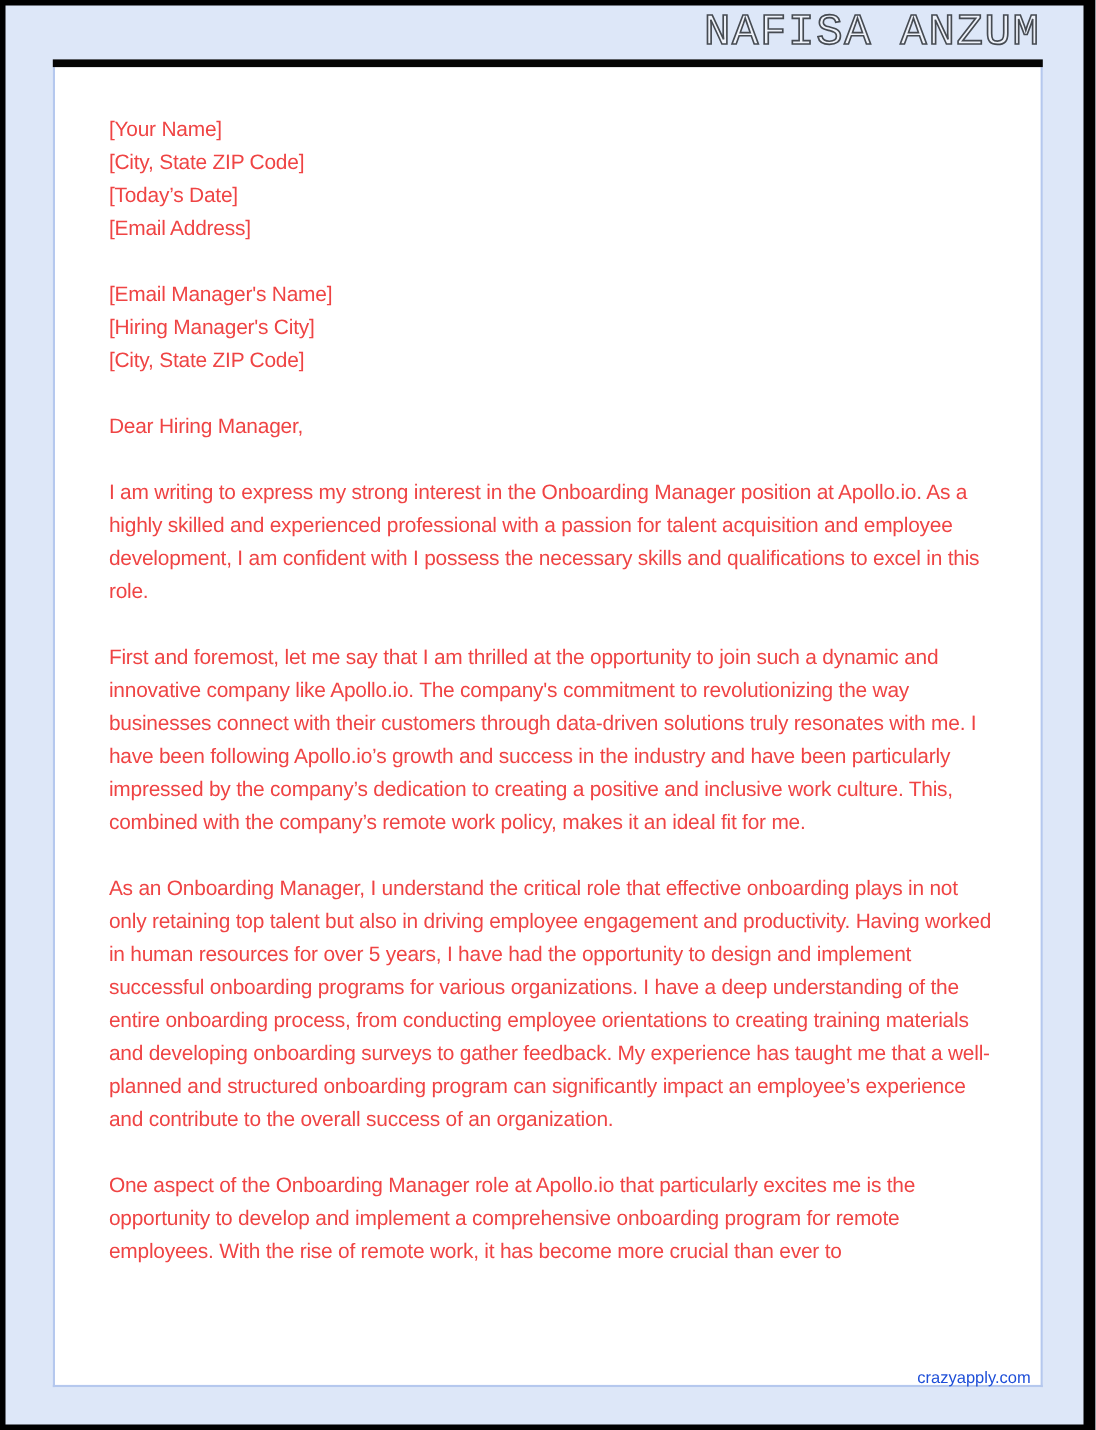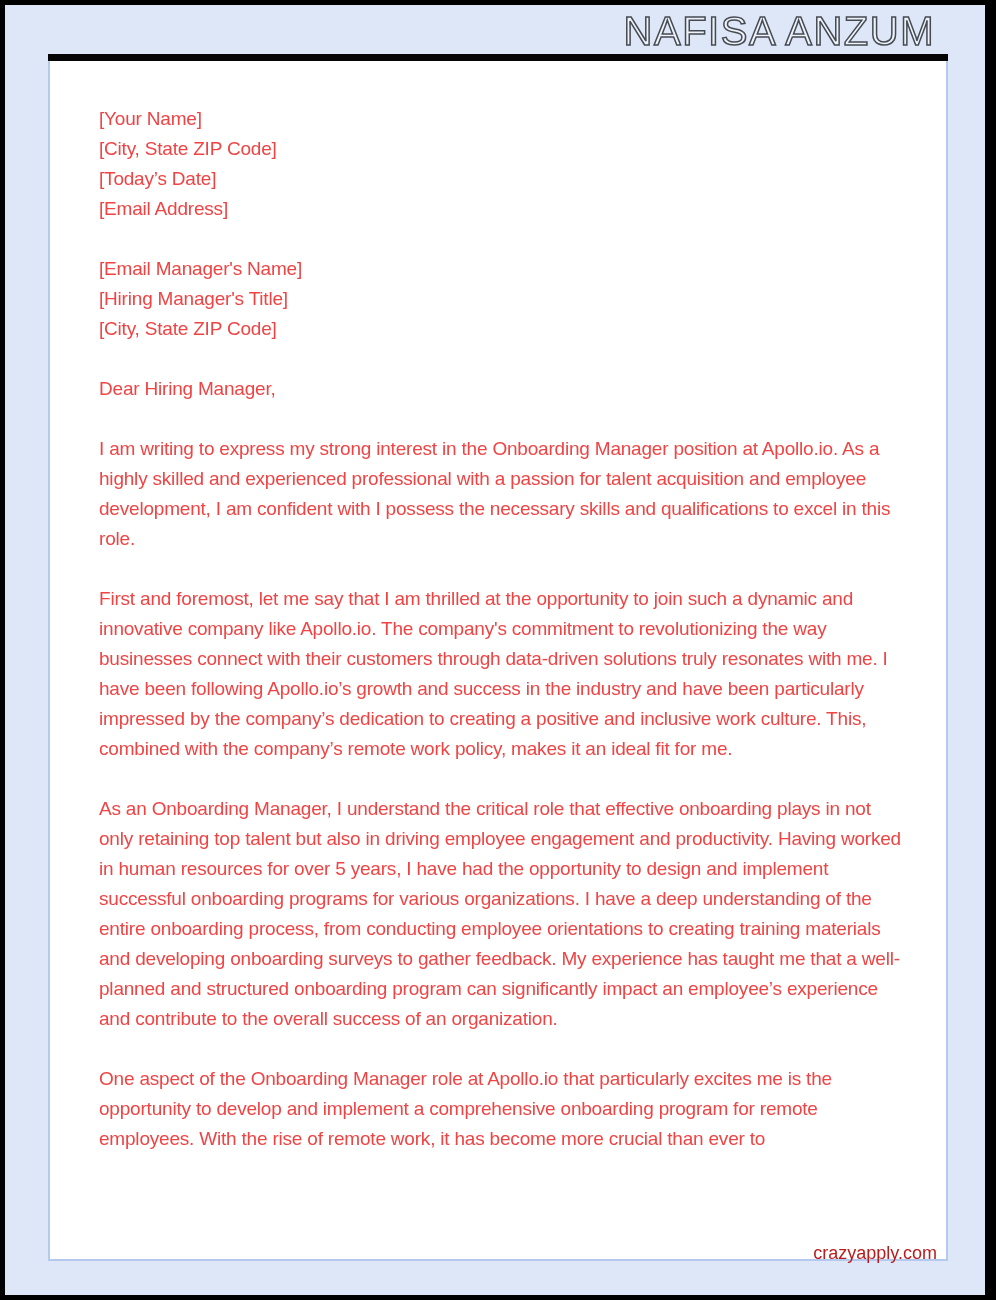--- a/index.html
+++ b/index.html
@@ -23,22 +23,23 @@
     z-index: 10;
   }
   
   .header {
     position: absolute;
     top: 5px;
     left: 5px;
     right: 11px;
     height: 63px;
     text-align: right;
-    padding-right: 50px;
+    padding-right: 39px;
     z-index: 3;
+    font-family: Liberation Mono, monospace;
   }
   .header-name {
     display: inline-block;
     font-size: 40px;
     font-weight: 400;
     letter-spacing: 1.5px;
     line-height: 52px;
     color: #eef2fa;
     -webkit-text-stroke: 1.5px #464b52;
     text-stroke: 1.5px #464b52;
@@ -75,23 +76,23 @@
     color: #ef4444;
   }
   .block { margin-bottom: 30px; }
   .line { min-height: 30px; }
   .para { margin-bottom: 30px; }
   
   .watermark {
     position: absolute;
     top: 1244px;
     right: 59px;
-    font-size: 18px;
+    font-size: 15px;
     line-height: 18px;
-    color: #b91c1c;
+    color: #1d4ed8;
     z-index: 5;
     white-space: nowrap;
   }
 </style>
 </head>
 <body>
 
 <div class="frame"></div>
 
 <div class="header">
@@ -105,21 +106,21 @@
 
     <div class="block">
       <div class="line">[Your Name]</div>
       <div class="line">[City, State ZIP Code]</div>
       <div class="line">[Today’s Date]</div>
       <div class="line">[Email Address]</div>
     </div>
 
     <div class="block">
       <div class="line">[Email Manager's Name]</div>
-      <div class="line">[Hiring Manager's Title]</div>
+      <div class="line">[Hiring Manager's City]</div>
       <div class="line">[City, State ZIP Code]</div>
     </div>
 
     <div class="block">Dear Hiring Manager,</div>
 
     <p class="para">I am writing to express my strong interest in the Onboarding Manager position at Apollo.io. As a highly skilled and experienced professional with a passion for talent acquisition and employee development, I am confident with I possess the necessary skills and qualifications to excel in this role.</p>
     <p class="para">First and foremost, let me say that I am thrilled at the opportunity to join such a dynamic and innovative company like Apollo.io. The company's commitment to revolutionizing the way businesses connect with their customers through data-driven solutions truly resonates with me. I have been following Apollo.io’s growth and success in the industry and have been particularly impressed by the company’s dedication to creating a positive and inclusive work culture. This, combined with the company’s remote work policy, makes it an ideal fit for me.</p>
     <p class="para">As an Onboarding Manager, I understand the critical role that effective onboarding plays in not only retaining top talent but also in driving employee engagement and productivity. Having worked in human resources for over 5 years, I have had the opportunity to design and implement successful onboarding programs for various organizations. I have a deep understanding of the entire onboarding process, from conducting employee orientations to creating training materials and developing onboarding surveys to gather feedback. My experience has taught me that a well-planned and structured onboarding program can significantly impact an employee’s experience and contribute to the overall success of an organization.</p>
     <p class="para">One aspect of the Onboarding Manager role at Apollo.io that particularly excites me is the opportunity to develop and implement a comprehensive onboarding program for remote employees. With the rise of remote work, it has become more crucial than ever to</p>
 

